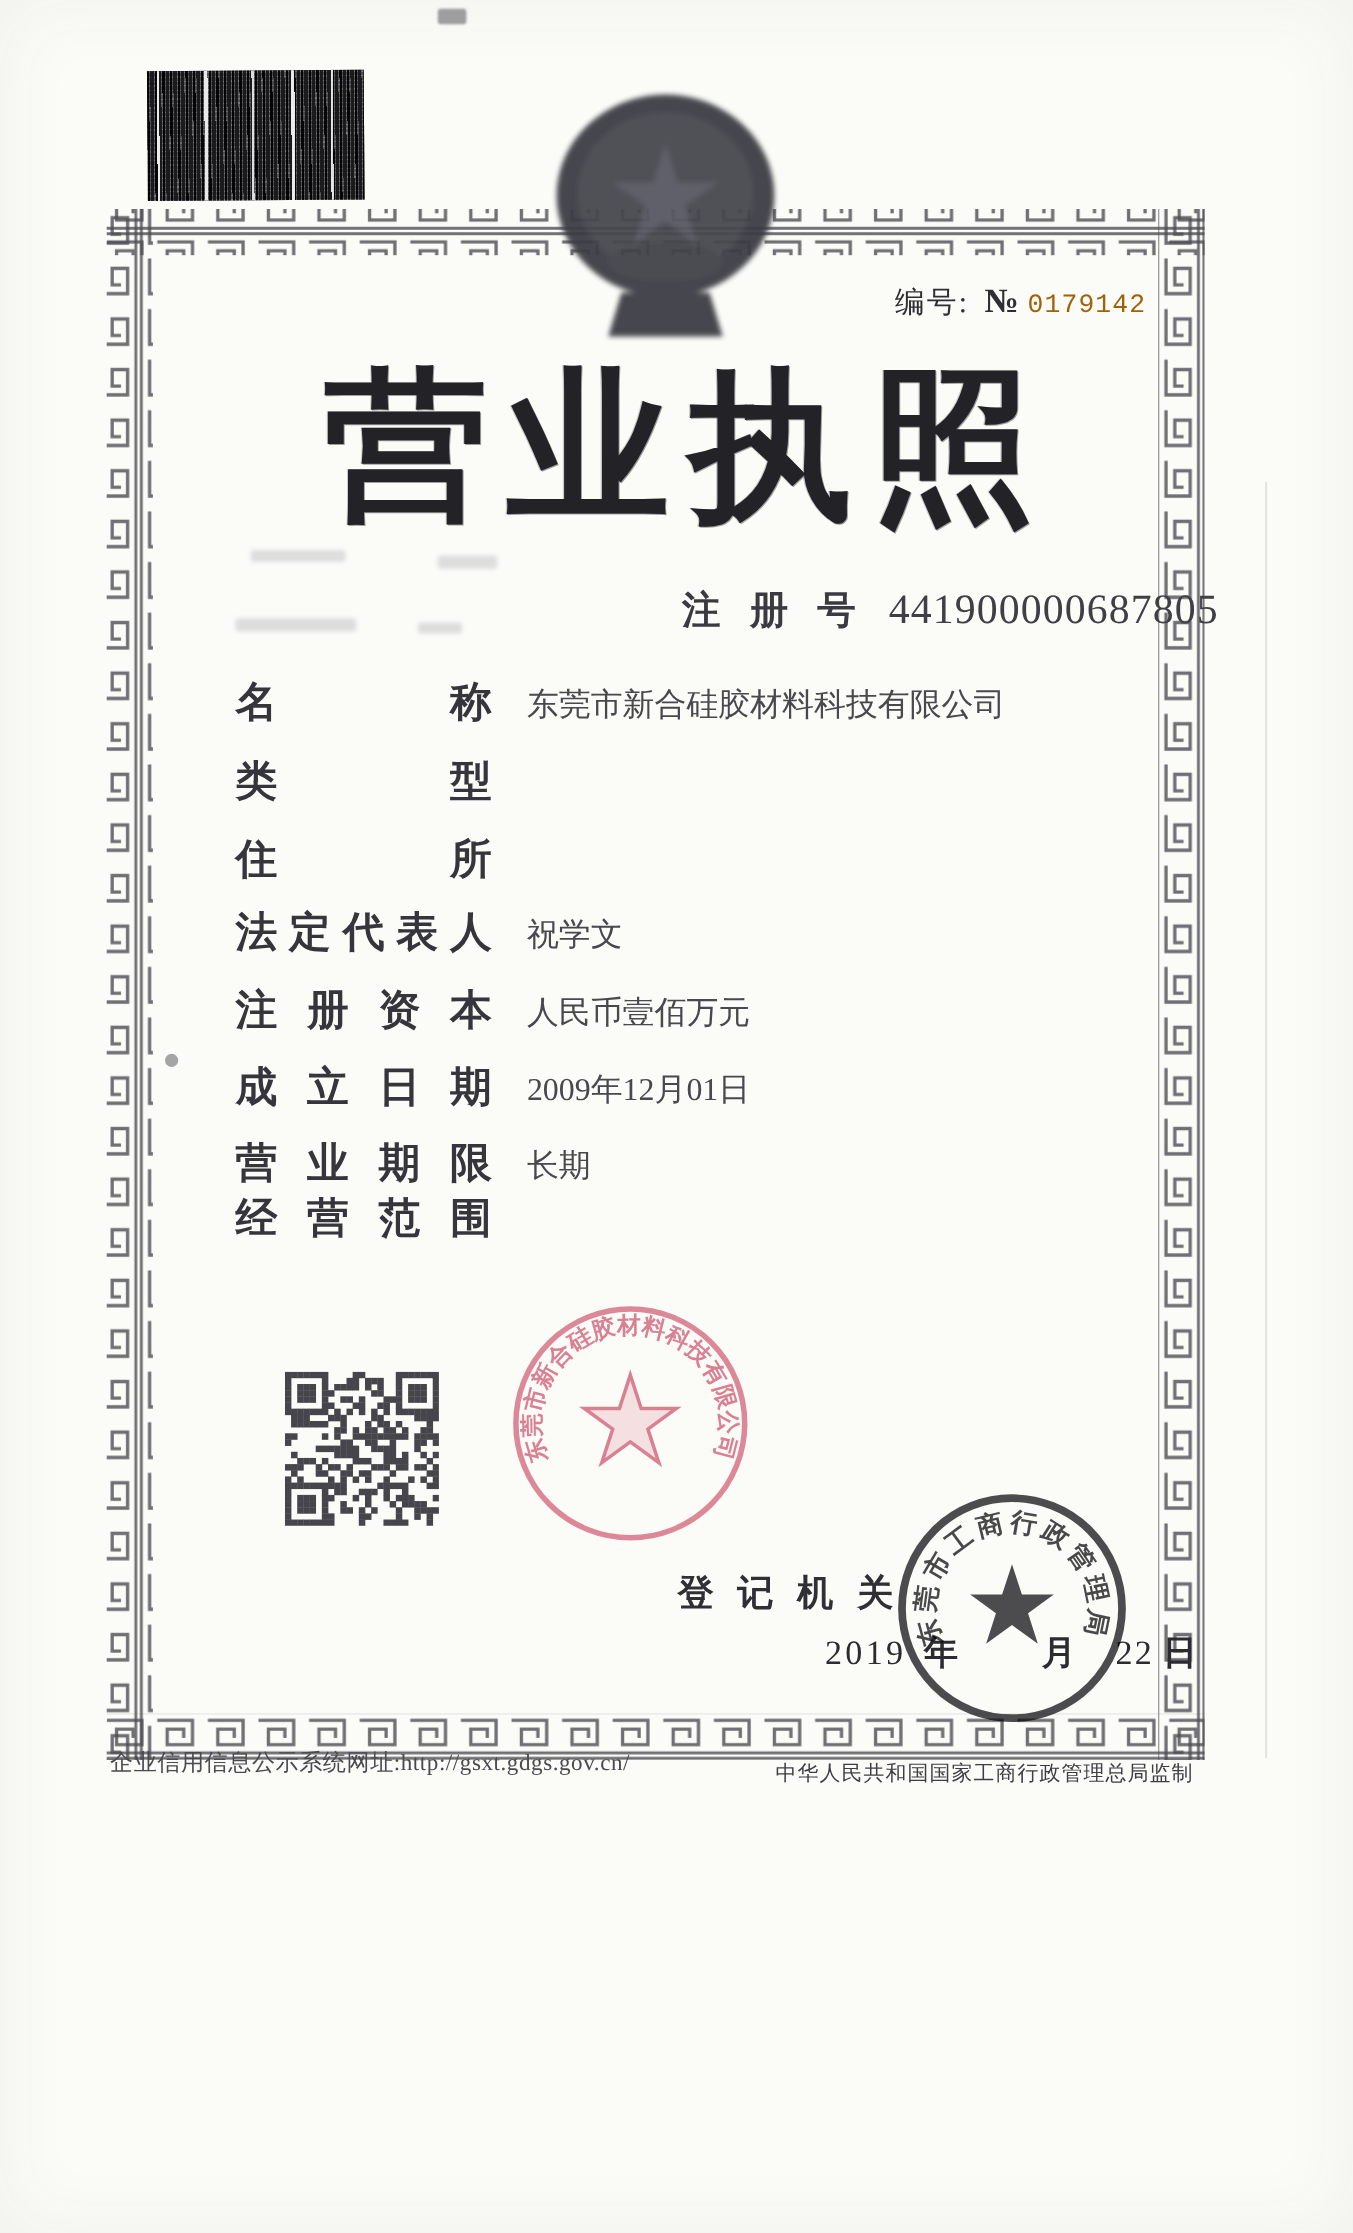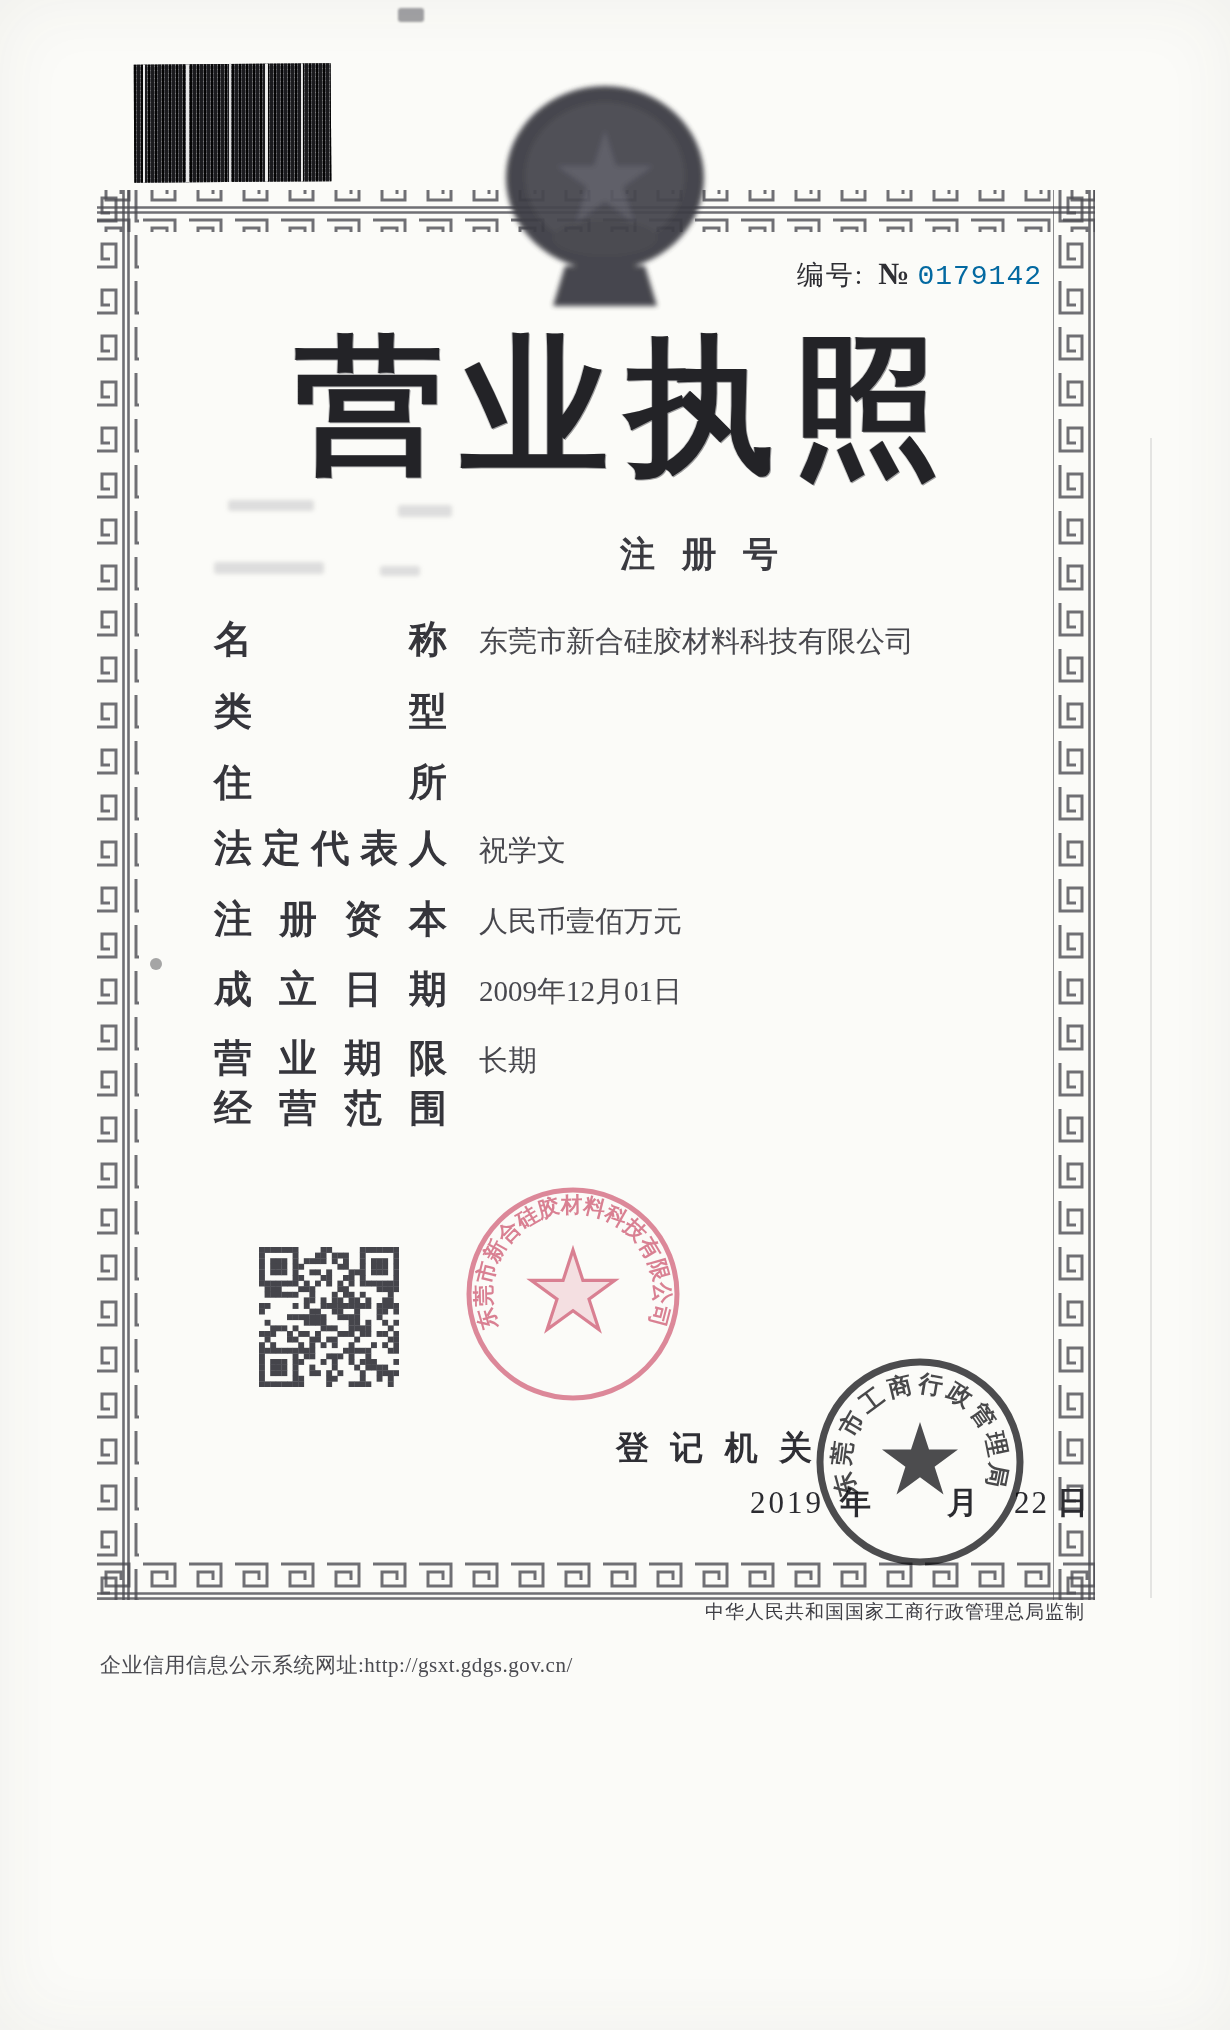--- a/index.html
+++ b/index.html
@@ -23,21 +23,21 @@
         rgba(255,255,255,.85) 167px 169px, transparent 169px),
       repeating-linear-gradient(90deg, rgba(0,0,0,.92) 0 2px, rgba(110,110,115,.45) 2px 3px,
         rgba(25,25,28,.95) 3px 6px, rgba(160,160,160,.35) 6px 7px),
       repeating-linear-gradient(0deg, rgba(255,255,255,.28) 0 1px, transparent 1px 4px);
   }
   
   .emblem{position:absolute;left:495px;top:78px;z-index:2;}
   
   .serial{position:absolute;top:256px;right:188px;z-index:3;font-size:27px;color:#2e2e33;letter-spacing:2px;white-space:nowrap;}
   .serial .nosign{font-weight:bold;font-size:31px;margin:0 6px 0 14px;}
-  .serial .serialnum{font-family:"Liberation Mono",monospace;font-size:28px;letter-spacing:1px;color:#0369a1;}
+  .serial .serialnum{font-family:"Liberation Mono",monospace;font-size:24px;letter-spacing:1px;color:#a16207;}
   
   .title{
     position:absolute;top:330px;left:295px;width:645px;z-index:3;
     font-size:148px;font-weight:bold;color:#232327;line-height:1.05;
     text-shadow:1px 1px 0 rgba(45,45,50,.45), -1px 0 0 rgba(45,45,50,.25);
   }
   .spread{display:flex;justify-content:space-between;}
   
   .reg-row{position:absolute;top:531px;left:620px;z-index:3;display:flex;align-items:baseline;}
   .reg-label{width:158px;font-size:35px;font-weight:bold;color:#3a3a40;}
@@ -58,21 +58,21 @@
   .reg-date .d-year{letter-spacing:3px;}
   .reg-date .d-yu{margin-left:16px;font-weight:bold;}
   .reg-date .d-mu{margin-left:76px;font-weight:bold;}
   .reg-date .d-day{margin-left:36px;letter-spacing:2px;}
   .reg-date .d-du{margin-left:8px;font-weight:bold;}
   
   .qr{position:absolute;left:259px;top:1247px;z-index:3;}
   .red-seal{position:absolute;left:423px;top:1144px;z-index:4;mix-blend-mode:multiply;opacity:.92;}
   .black-stamp{position:absolute;left:800px;top:1342px;z-index:4;mix-blend-mode:multiply;opacity:.9;}
   
-  .footer-left{position:absolute;left:100px;top:1651px;z-index:3;font-size:21px;color:#4a4a50;letter-spacing:.5px;}
+  .footer-left{position:absolute;left:100px;top:1588px;z-index:3;font-size:21px;color:#4a4a50;letter-spacing:.5px;}
   .footer-right{position:absolute;left:705px;top:1599px;z-index:3;font-size:19px;color:#3d3d43;letter-spacing:1px;}
   
   .scan-line{position:absolute;left:1150px;top:438px;width:2px;height:1160px;background:rgba(110,110,110,.16);z-index:2;}
   .smudge{position:absolute;background:rgba(90,90,100,.18);filter:blur(2px);z-index:2;border-radius:3px;}
   .s1{left:228px;top:500px;width:86px;height:11px;}
   .s2{left:398px;top:505px;width:54px;height:12px;}
   .s3{left:214px;top:562px;width:110px;height:12px;}
   .s4{left:380px;top:566px;width:40px;height:10px;}
   .s5{left:150px;top:958px;width:12px;height:12px;border-radius:50%;background:rgba(60,60,65,.45);filter:blur(.5px);}
   .s6{left:398px;top:8px;width:26px;height:14px;background:rgba(70,70,78,.5);filter:blur(1px);}
@@ -138,20 +138,21 @@
     <span>执</span>
     <span>照</span>
   </div>
 
 <div class="reg-row">
   <div class="reg-label spread">
       <span>注</span>
       <span>册</span>
       <span>号</span>
     </div>
+  <div class="reg-number">441900000687805</div>
 </div>
 
 <div class="fields">
   <div class="field-row" style="top:617px">
     <div class="field-label spread">
         <span>名</span>
         <span>称</span>
       </div>
     <div class="field-value">东莞市新合硅胶材料科技有限公司</div>
   </div>

